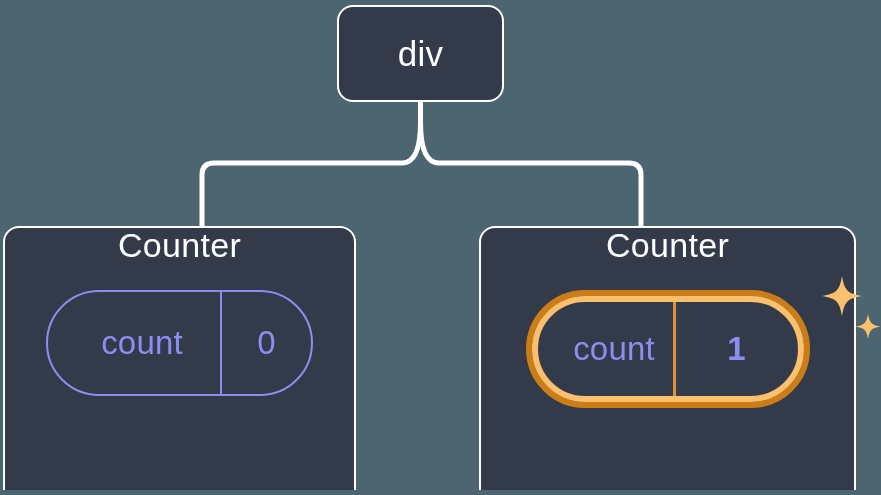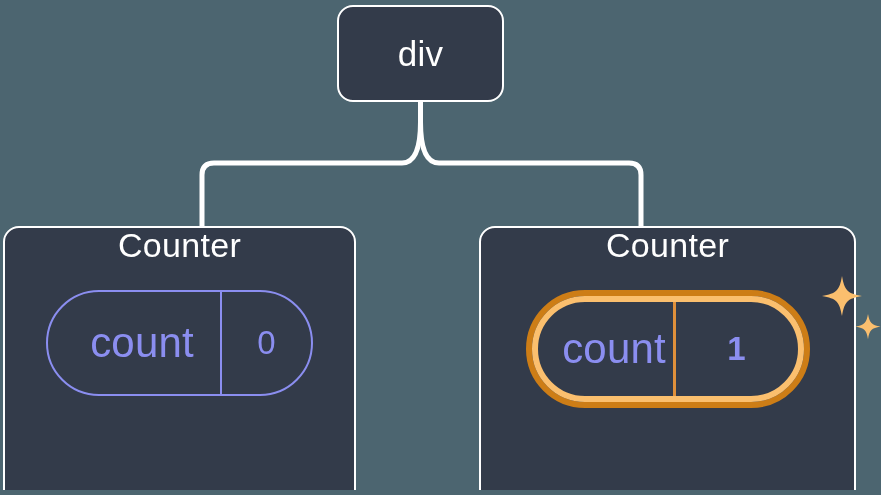--- a/index.html
+++ b/index.html
@@ -83,21 +83,21 @@
     height: 106px;
   }
   .pill .pill-key,
   .pill .pill-val {
     display: flex;
     align-items: center;
     justify-content: center;
     box-sizing: border-box;
   }
   .pill .pill-key {
-    font-size: 42px;
+    font-size: 33px;
     color: #8b8ef0;
     letter-spacing: 0.2px;
     text-align: center;
   }
   .pill .pill-val {
     font-size: 33px;
     color: #8b8ef0;
   }
 
   

